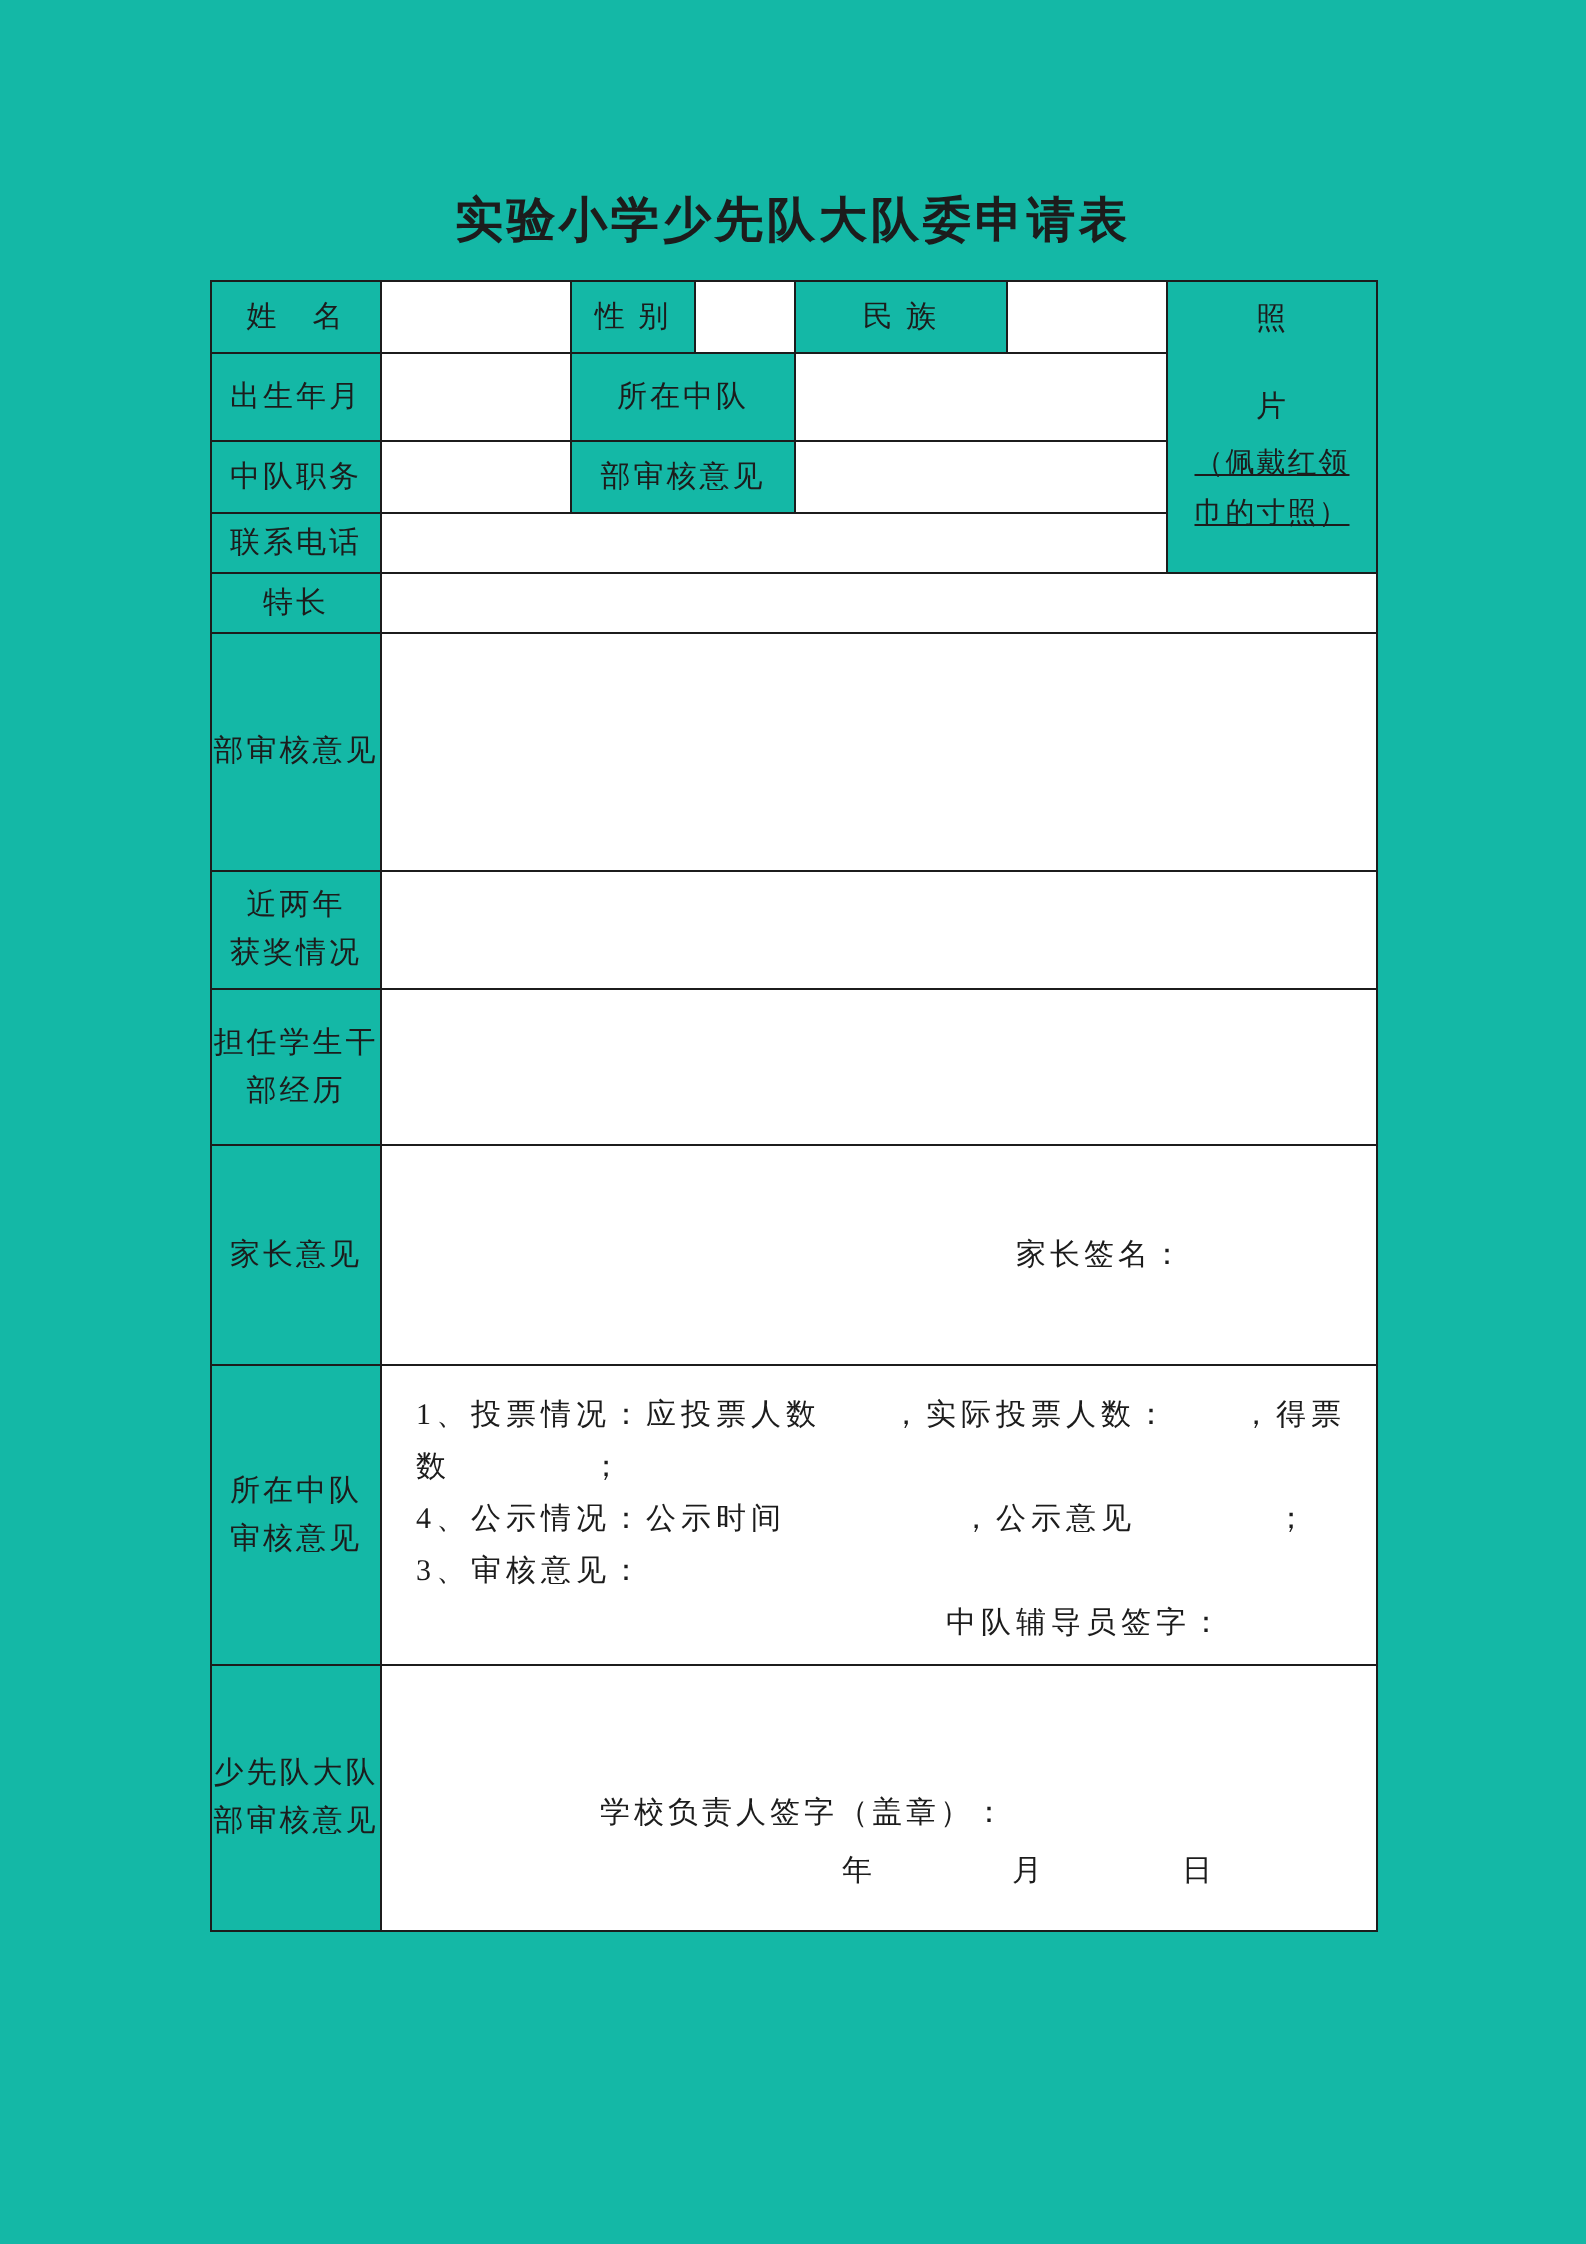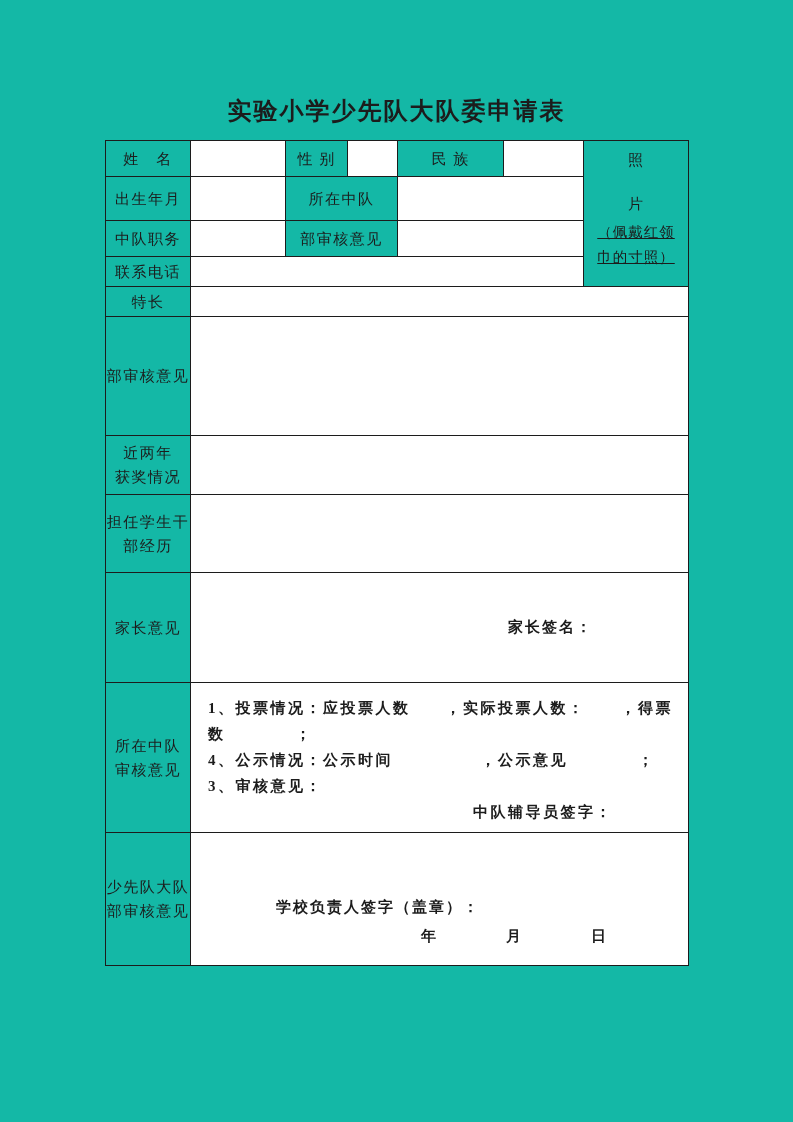--- a/index.html
+++ b/index.html
@@ -36,42 +36,42 @@
   .r1{height:36px}.r2{height:44px}.r3{height:36px}.r4{height:30px}
   .r5{height:30px}.r6{height:119px}.r7{height:59px}.r8{height:78px}
   .r9{height:110px}.r10{height:150px}.r11{height:133px}
   td.lbl{
     text-align:center;
     vertical-align:middle;
     letter-spacing:1.5px;
     white-space:pre-line;
     line-height:24px;
   }
-  td.val{background:#ffffff;font-weight:bold;}
+  td.val{background:#ffffff;}
   td.photo{
     vertical-align:top;
     text-align:center;
     letter-spacing:1px;
     line-height:25px;
   }
   .photo-line1{margin-top:7px;}
   .photo-line2{margin-top:19px;}
   .photo-note{margin-top:3px;font-size:14.5px;line-height:25px;text-decoration:underline;}
   td.review{
     vertical-align:top;
     letter-spacing:2.5px;
     line-height:26px;
   }
   .review-inner{padding:12px 6px 0 17px;}
   .review-sign{margin-left:265px;}
   td.parent-cell{vertical-align:middle;}
   .parent-sign{margin-left:317px;letter-spacing:2px;}
   td.brigade{vertical-align:top;letter-spacing:2px;}
   .brigade-inner{padding-top:60px;line-height:29px;}
-  .brigade-sign{margin-left:85px;}
+  .brigade-sign{margin-left:109px;}
   .brigade-date{margin-left:230px;}
 </style>
 </head>
 <body>
 
 <div class="page">
 
   <div class="doc-title">实验小学少先队大队委申请表</div>
 
   <table class="form">

